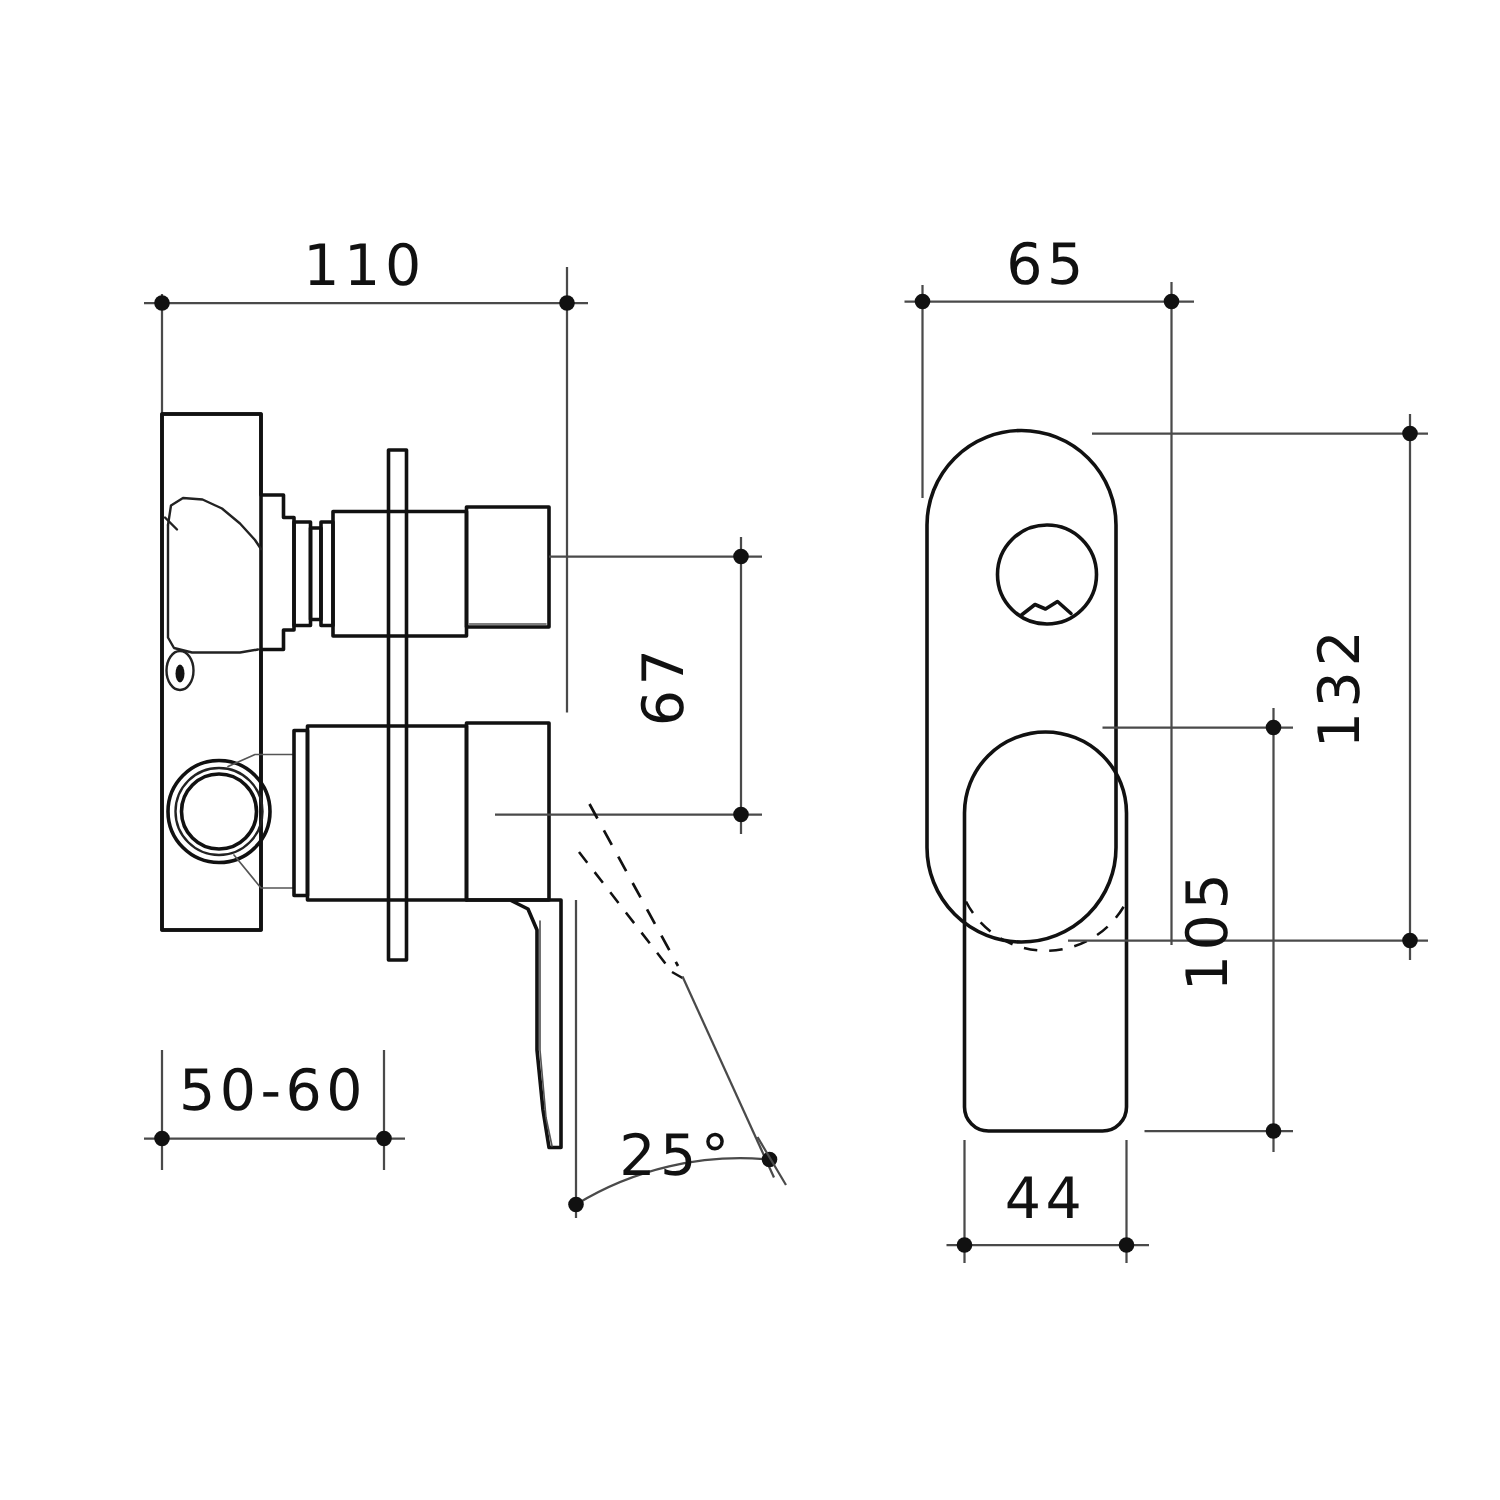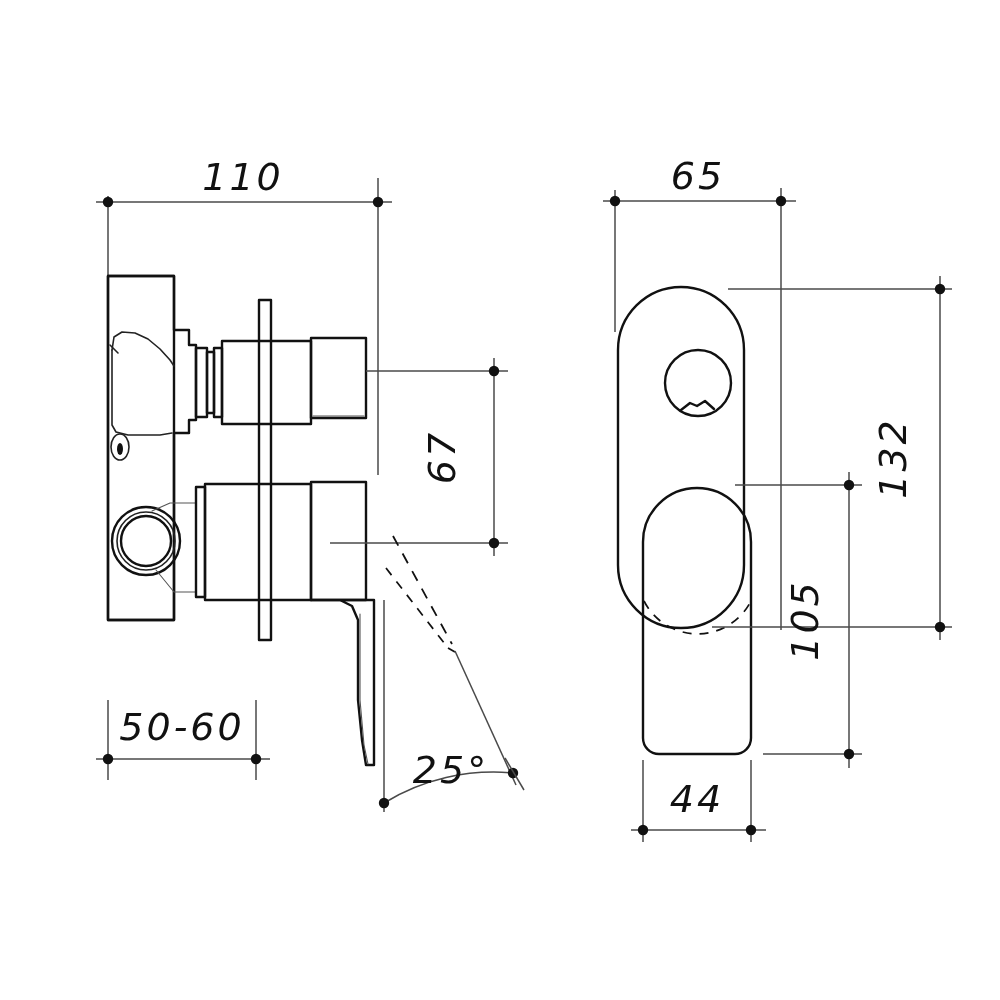--- a/index.html
+++ b/index.html
@@ -11,21 +11,20 @@
     width: 1000px;
     height: 1000px;
     font-family: "DejaVu Sans", "Liberation Sans", sans-serif;
     overflow: hidden;
   }
   #drawing-root {
     position: relative;
     width: 1000px;
     height: 1000px;
     background: #ffffff;
-    font-style: italic;
   }
   svg#technical-drawing {
     display: block;
     width: 1000px;
     height: 1000px;
   }
   .dim-text {
     font-family: "DejaVu Sans", "Liberation Sans", sans-serif;
     font-size: 38px;
     letter-spacing: 3px;

